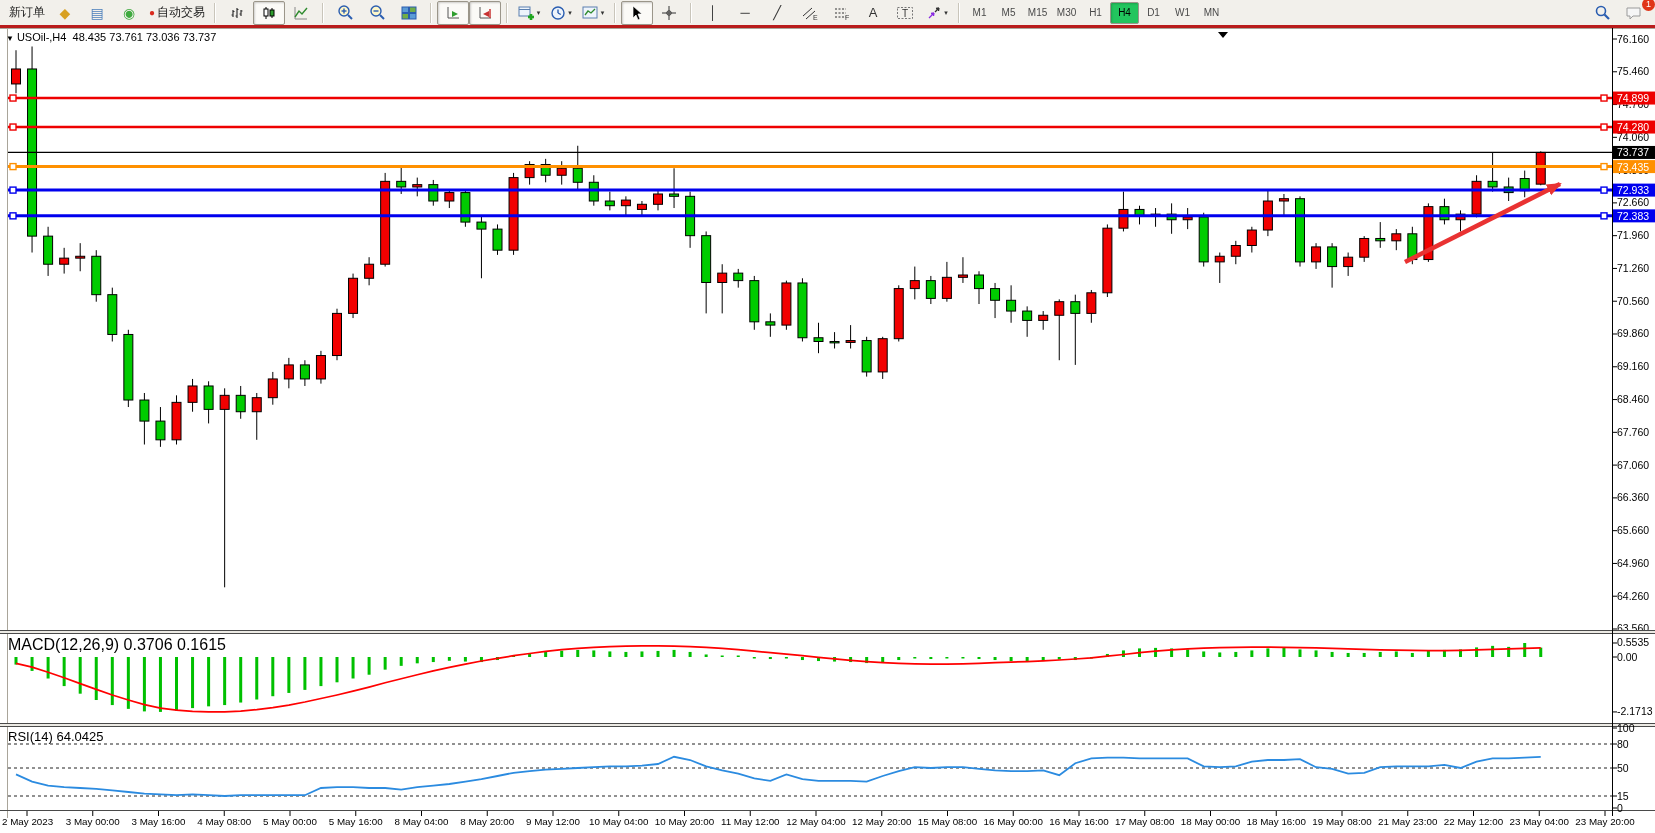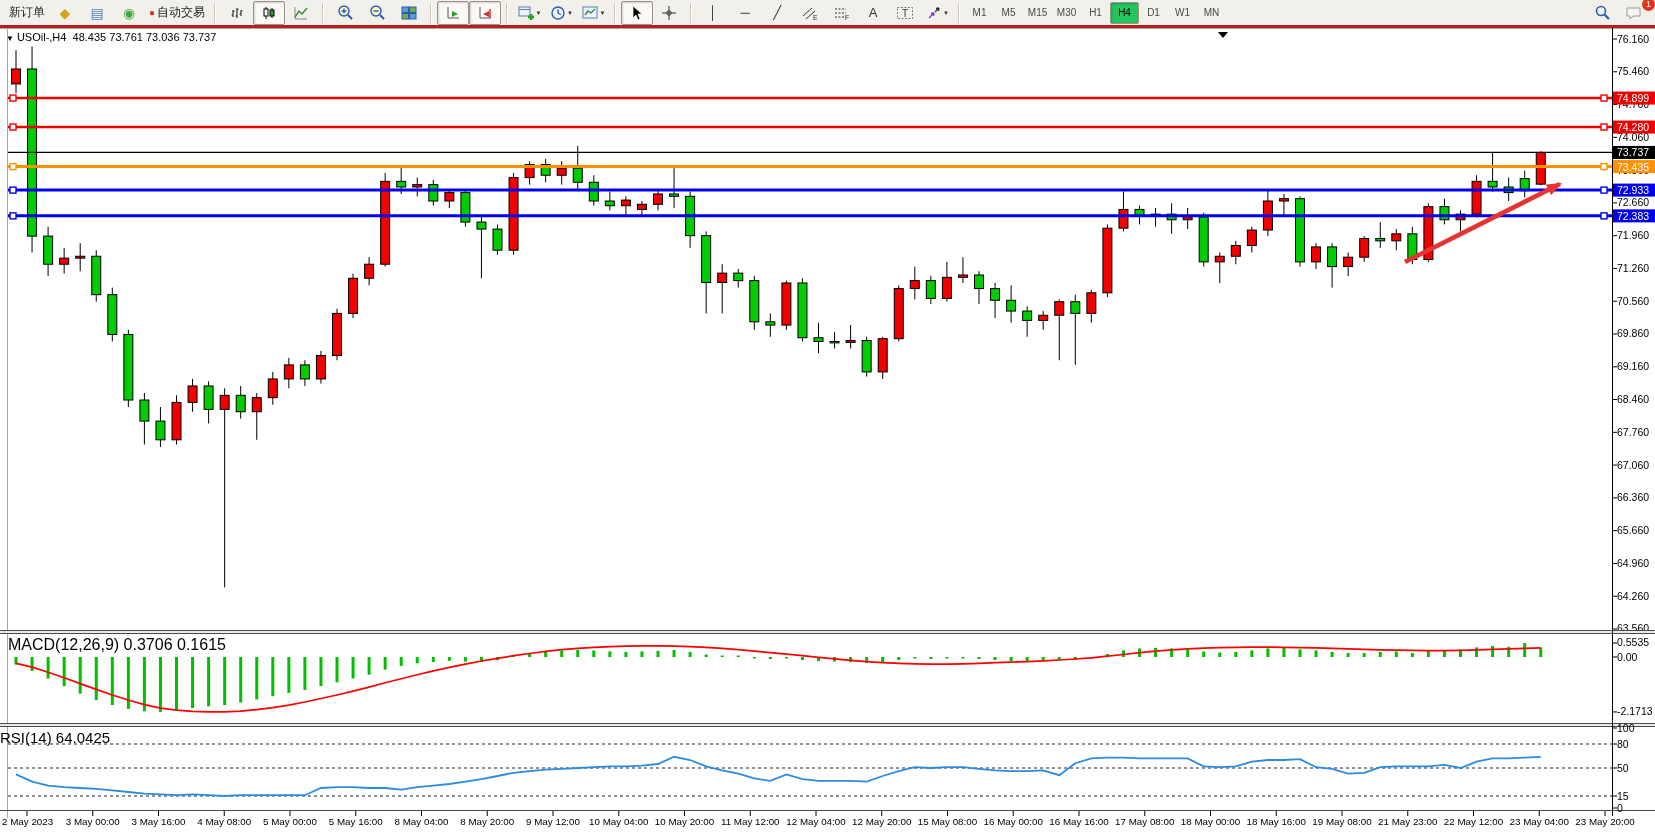--- a/index.html
+++ b/index.html
@@ -20,21 +20,21 @@
   .spacer{flex:1;}
   .glyph{line-height:1;}
   .badge{position:absolute;top:-4px;right:-6px;background:#e03418;color:#fff;border-radius:50%;
     width:13px;height:13px;font-size:9px;display:flex;align-items:center;justify-content:center;}
   
   .chart-region{position:absolute;top:28px;left:0;width:1655px;height:805px;background:#fff;}
   #chart-svg{position:absolute;top:0;left:0;}
   .overlay-label{position:absolute;font-size:11px;color:#000;white-space:nowrap;z-index:5;}
   #chart-title{top:3px;left:6px;}
   #macd-label{top:608px;left:8px;font-size:16px;}
-  #rsi-label{top:701px;left:0;font-size:15px;}
+  #rsi-label{top:701px;left:8px;font-size:13px;}
   .tiny-caret{font-size:8px;margin-right:3px;}
 </style>
 </head>
 <body>
 
 <div class="toolbar">
   <div class="tb-group">
     <div class="tb-btn">
       <span class="tb-text">新订单</span>
     </div>

